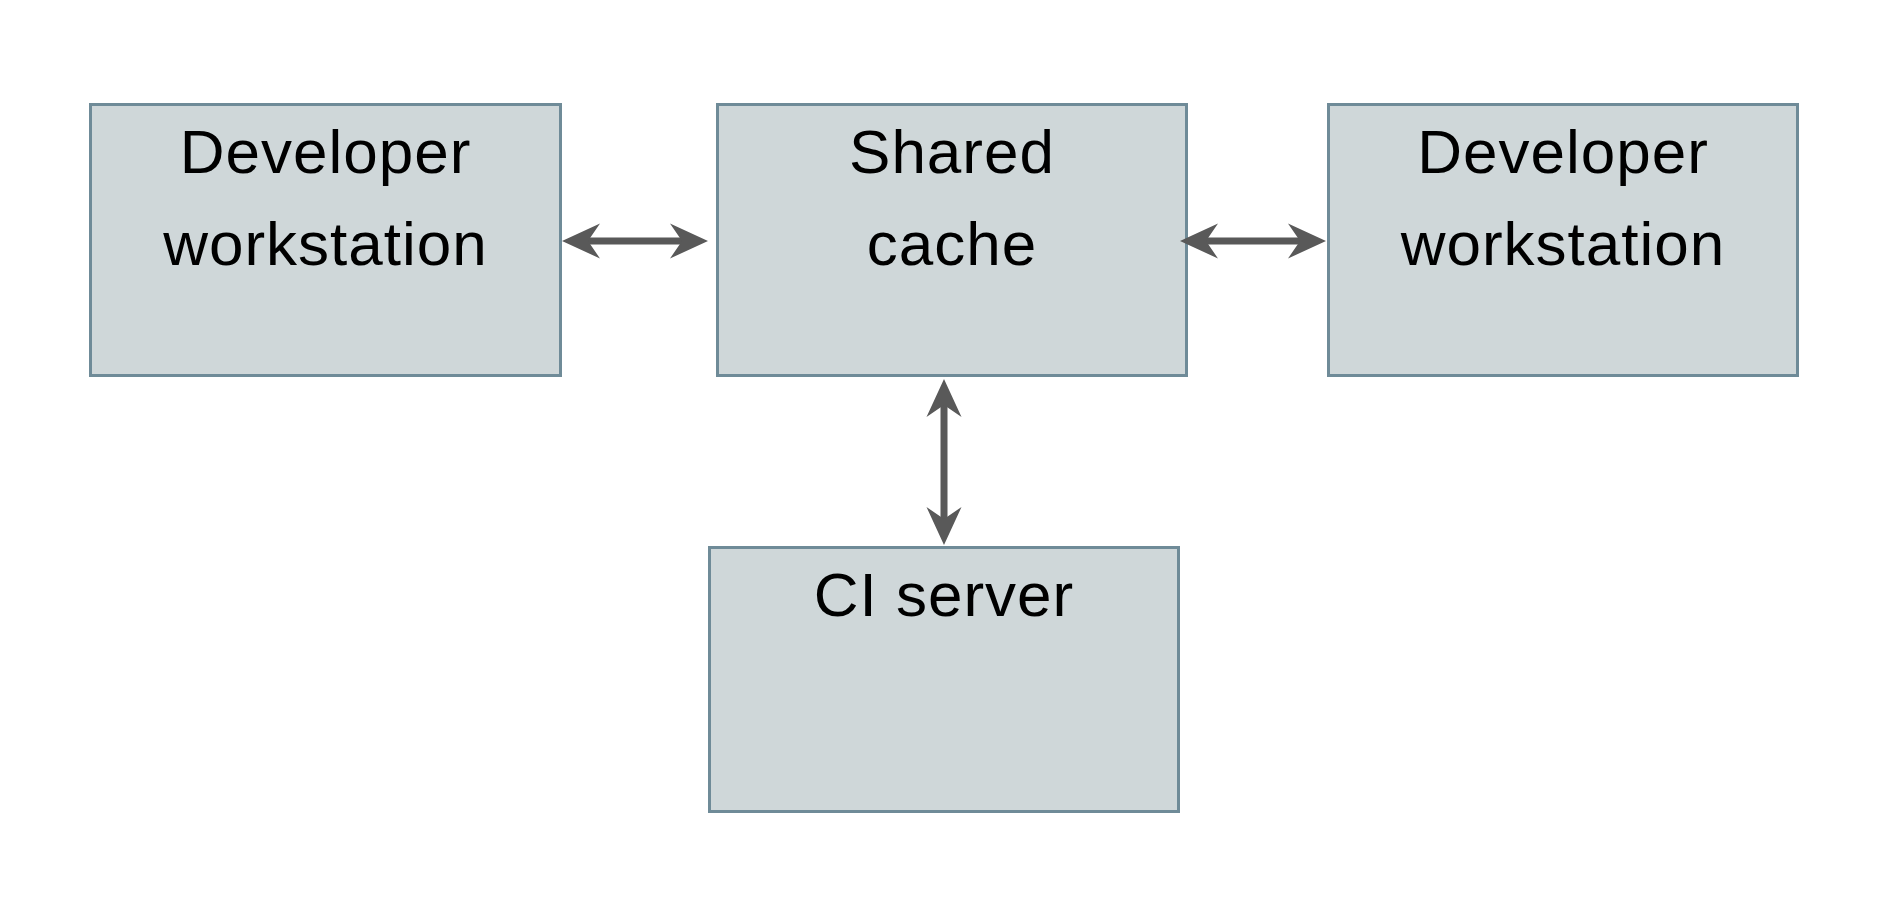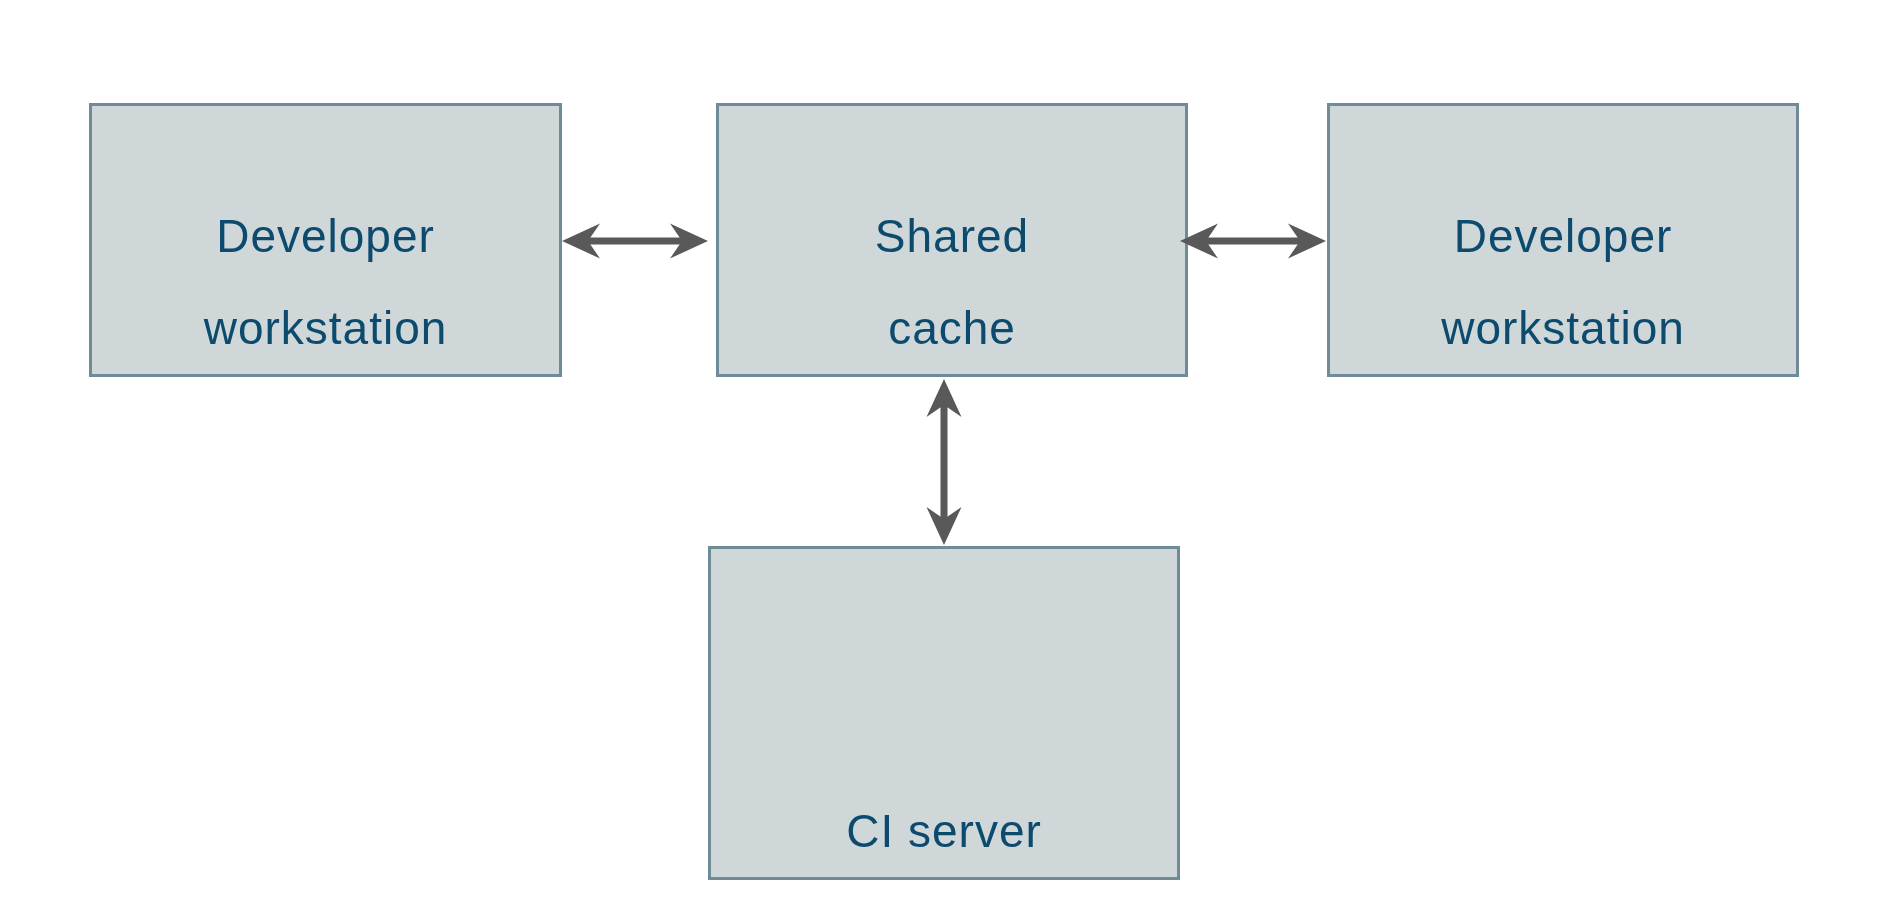--- a/index.html
+++ b/index.html
@@ -14,33 +14,33 @@
     background: #ffffff;
     overflow: hidden;
     font-family: "Liberation Sans", "DejaVu Sans", sans-serif;
   }
   .node {
     position: absolute;
     box-sizing: border-box;
     background: #cfd7d9;
     border: 3px solid #6f8b98;
     display: flex;
-    align-items: flex-end;
+    align-items: flex-start;
     justify-content: center;
     text-align: center;
-    color: #0c4a6e;
-    font-size: 46px;
+    color: #000000;
+    font-size: 62px;
     line-height: 92px;
     letter-spacing: 1px;
     white-space: pre-line;
   }
   .node-dev-left   { left: 89px;   top: 103px; width: 473px; height: 274px; }
   .node-cache      { left: 708px;  top: 103px; width: 472px; height: 274px; margin-left: 8px; }
   .node-dev-right  { left: 1327px; top: 103px; width: 472px; height: 274px; }
-  .node-ci         { left: 708px;  top: 546px; width: 472px; height: 334px; }
+  .node-ci         { left: 708px;  top: 546px; width: 472px; height: 267px; }
   .arrow {
     position: absolute;
     display: block;
   }
   .arrow-h1 { left: 561px;  top: 219px; }
   .arrow-h2 { left: 1179px; top: 219px; }
   .arrow-v  { left: 922px;  top: 378px; }
 </style>
 </head>
 <body>

